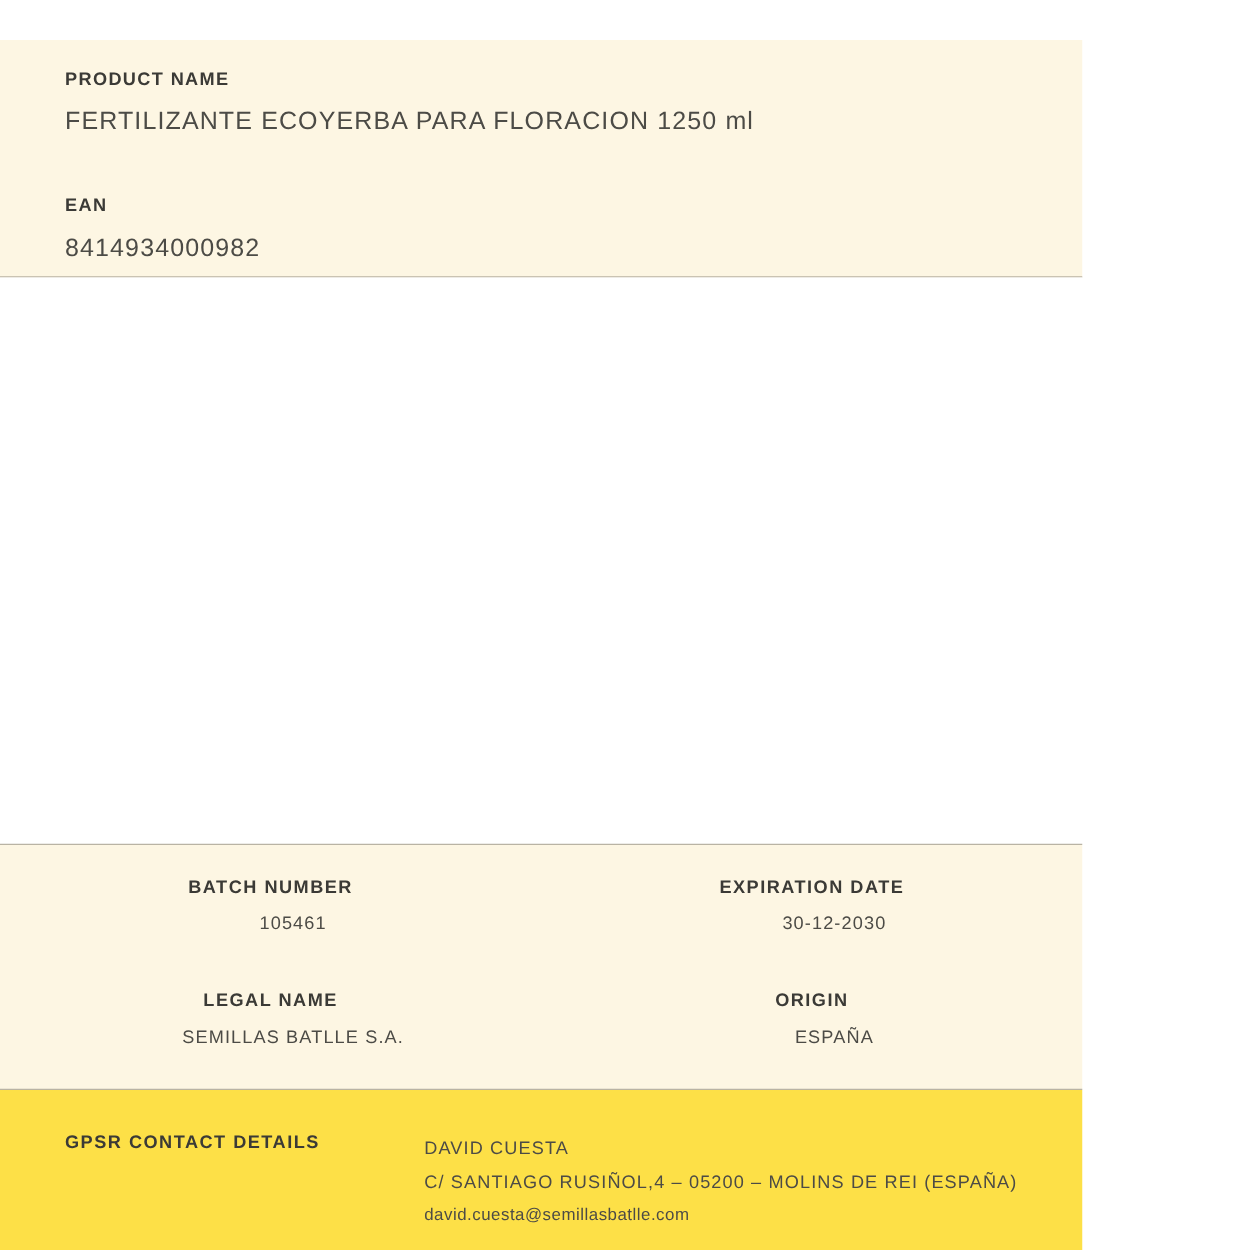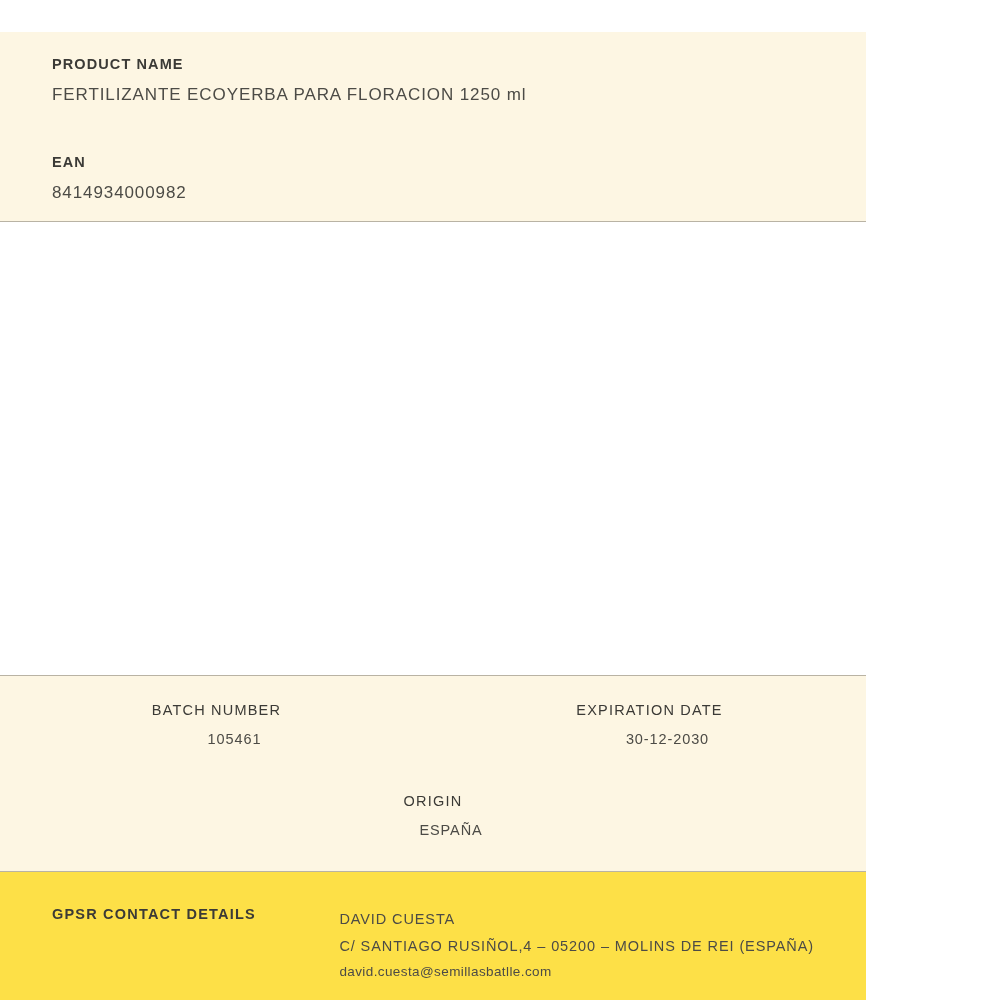--- a/index.html
+++ b/index.html
@@ -30,21 +30,21 @@
   .field-label {
     font-size: 14.5px;
     font-weight: bold;
     letter-spacing: 1.1px;
     color: #3b3a36;
     text-transform: uppercase;
     margin: 0 0 12px 0;
     line-height: 1.2;
   }
   .field-value {
-    font-size: 17px;
+    font-size: 20px;
     font-weight: normal;
     letter-spacing: 0.9px;
     color: #4c4b46;
     margin: 0;
     line-height: 1.2;
   }
   .field-group { margin-bottom: 0; }
   .field-group.second { margin-top: 48px; }
 
   
@@ -68,21 +68,21 @@
     display: flex;
     width: 100%;
   }
   .details-row + .details-row { margin-top: 44px; }
   .details-cell {
     flex: 1 1 50%;
     text-align: center;
   }
   .details-label {
     font-size: 14.5px;
-    font-weight: normal;
+    font-weight: bold;
     letter-spacing: 1.2px;
     color: #3b3a36;
     text-transform: uppercase;
     margin: 0 0 12px 0;
     line-height: 1.2;
   }
   .details-value {
     font-size: 14.5px;
     letter-spacing: 0.9px;
     color: #4c4b46;
@@ -148,20 +148,24 @@
         <p class="details-label">BATCH NUMBER</p>
         <p class="details-value">105461</p>
       </div>
       <div class="details-cell">
         <p class="details-label">EXPIRATION DATE</p>
         <p class="details-value">30-12-2030</p>
       </div>
     </div>
     <div class="details-row">
       <div class="details-cell">
+        <p class="details-label">LEGAL NAME</p>
+        <p class="details-value">SEMILLAS BATLLE S.A.</p>
+      </div>
+      <div class="details-cell">
         <p class="details-label">ORIGIN</p>
         <p class="details-value">ESPAÑA</p>
       </div>
     </div>
   </div>
 
   <div class="gpsr">
     <div class="gpsr-title">GPSR CONTACT DETAILS</div>
     <div class="gpsr-contact">
       <div class="line">DAVID CUESTA</div>

